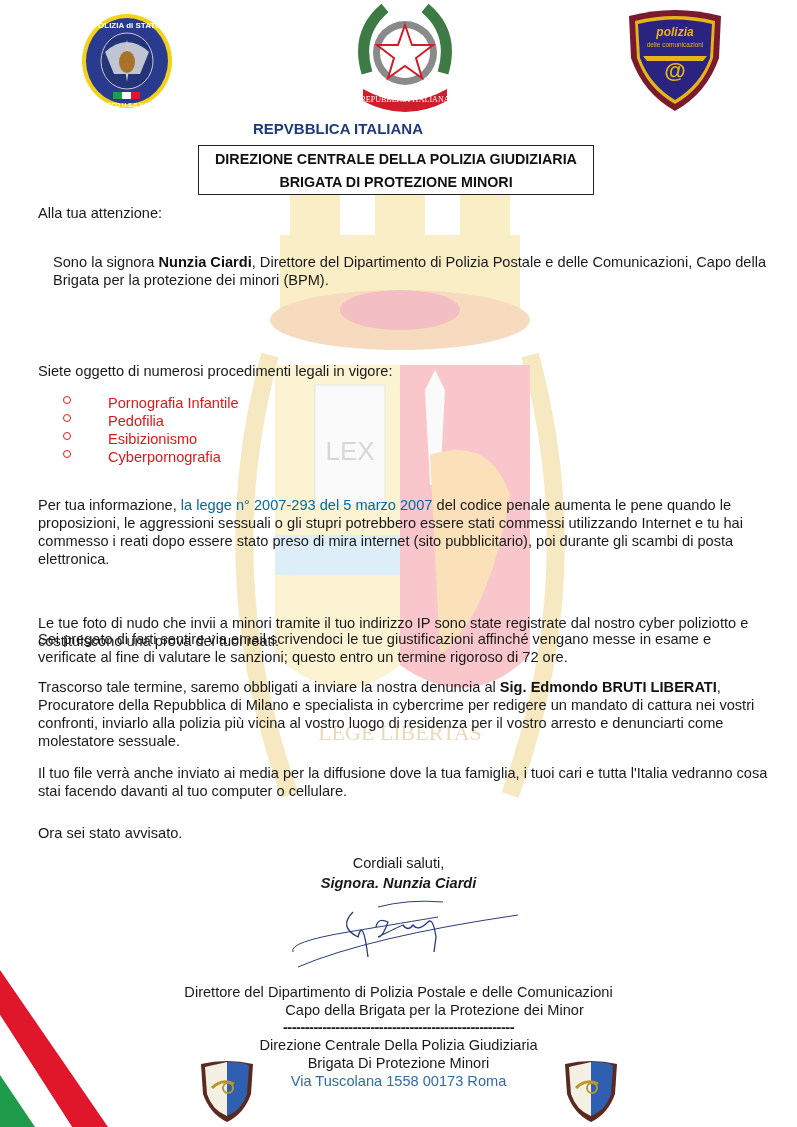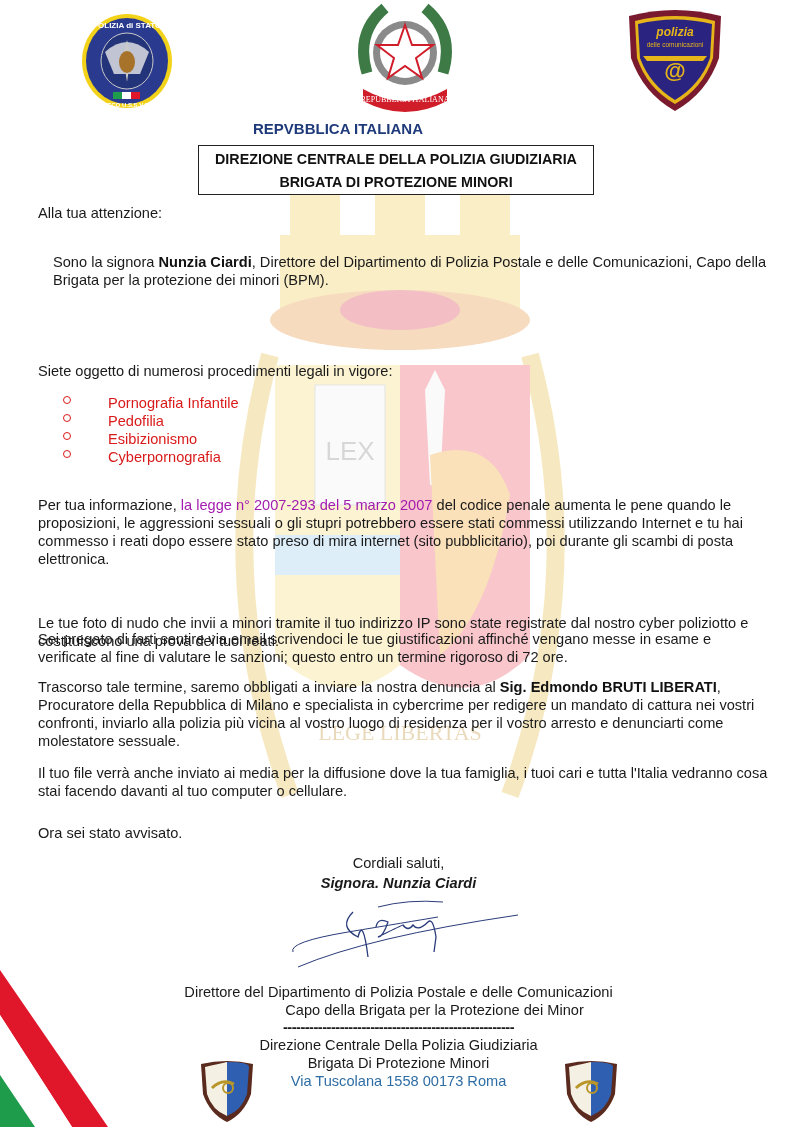--- a/index.html
+++ b/index.html
@@ -23,21 +23,21 @@
   }
   #header-box {
     left: 198px; top: 145px; width: 396px; height: 50px; border: 1.5px solid #222;
     text-align: center; font-weight: bold; font-size: 14.3px; color: #111; box-sizing: border-box;
   }
   #header-box div { line-height: 23px; }
   #header-box div:first-child { margin-top: 2px; }
 
   
   .content { left: 38px; width: 730px; z-index: 2; line-height: 18px; }
-  .red { color: #a21caf; margin-top: 12px; }
+  .red { color: #0369a1; margin-top: 12px; }
   b { color: #111; }
 
   #greeting { top: 204px; }
   #p-intro { top: 238px; margin-left: 15px; }
   #p-contact { top: 293px; }
   #p-proceedings { top: 362px; }
   #charges { left: 62px; top: 395px; z-index: 2; }
   .charge { display: flex; align-items: flex-start; height: 18px; color: #d91a1a; gap: 22px; }
   .charge .bullet { width: 10px; height: 10px; margin-right: 14px; display: inline-block; }
   #p-law { top: 481px; }

